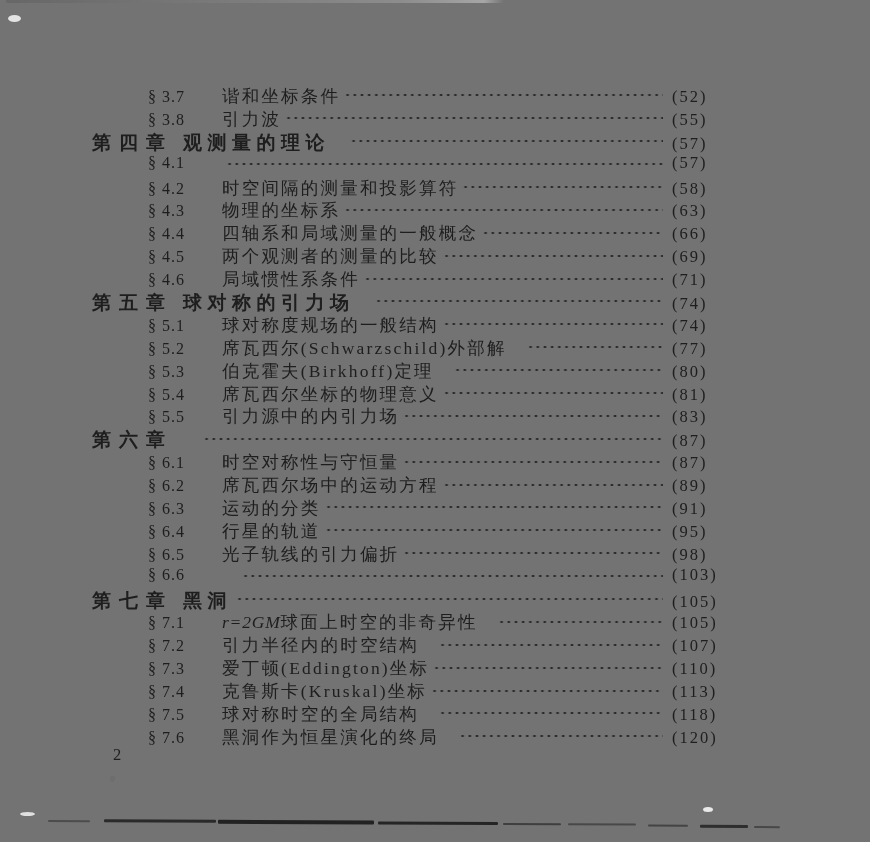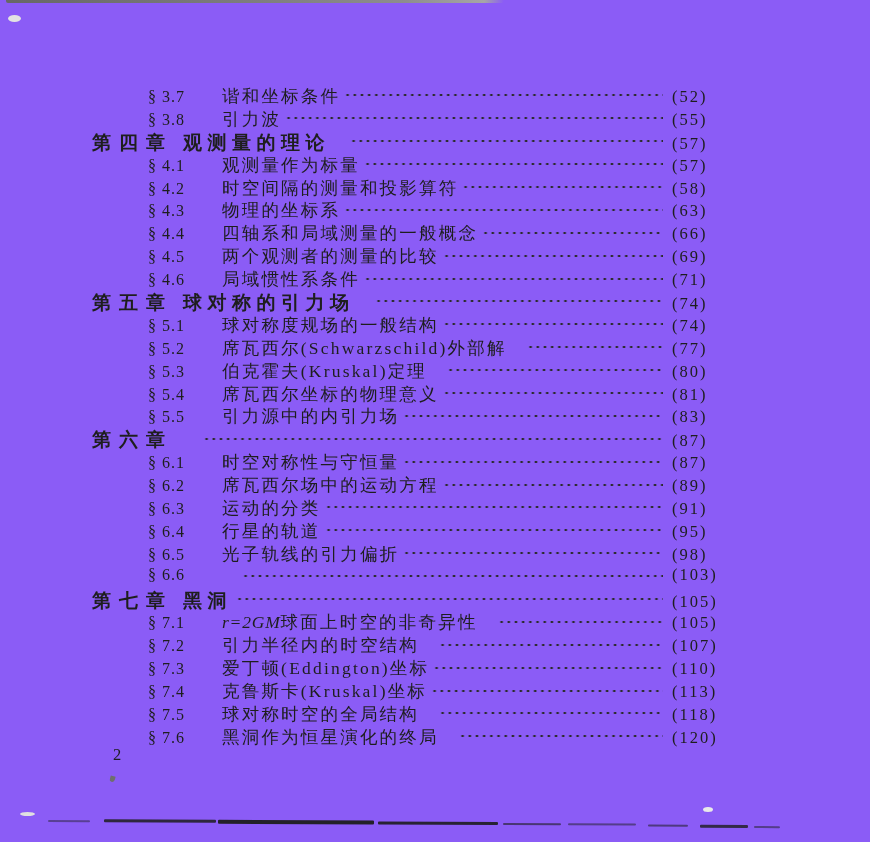--- a/index.html
+++ b/index.html
@@ -1,21 +1,21 @@
 <!DOCTYPE html>
 <html><head>
 <meta charset="utf-8">
 <style>
   html,body{margin:0;padding:0;}
   body{
     width:870px;height:842px;position:relative;overflow:hidden;
     background:#fdfdfd;color:#1e1e1e;
     font-family:"Liberation Serif","DejaVu Serif",serif;
   }
-  .page{position:absolute;inset:0;background:#8b5cf6;}
+  .page{position:absolute;inset:0;background:#737373;}
 
   
   .top-line{position:absolute;left:6px;top:0;width:498px;height:3px;
     background:linear-gradient(to right,#676767 0%,#7b7b7b 45%,#8d8d8d 80%,#a6a6a6 96%,rgba(170,170,170,0));
     border-radius:0 0 2px 2px;}
   .smudge{position:absolute;border-radius:50%;}
   .smudge.s1{left:8px;top:15px;width:13px;height:7px;background:#e3e3e3;}
   .smudge.s2{left:703px;top:807px;width:10px;height:5px;background:#e9e9e9;}
   .smudge.s3{left:20px;top:812px;width:15px;height:4px;background:#e0e0e0;}
   .bottom-line{position:absolute;left:48px;top:818px;width:732px;height:10px;
@@ -66,21 +66,20 @@
         <span class="pagecol">(55)</span>
       </div>
       <div class="row chapter">
         <span class="num">第四章</span>
         <span class="title">观测量的理论</span>
         <span class="leader gap"></span>
         <span class="pagecol">(57)</span>
       </div>
       <div class="row section">
         <span class="num">§ 4.1</span>
-        <span class="title">观测量作为标量</span>
         <span class="leader"></span>
         <span class="pagecol">(57)</span>
       </div>
       <div class="row section">
         <span class="num">§ 4.2</span>
         <span class="title">时空间隔的测量和投影算符</span>
         <span class="leader"></span>
         <span class="pagecol">(58)</span>
       </div>
       <div class="row section">
@@ -120,21 +119,21 @@
         <span class="pagecol">(74)</span>
       </div>
       <div class="row section">
         <span class="num">§ 5.2</span>
         <span class="title">席瓦西尔(Schwarzschild)外部解</span>
         <span class="leader gap"></span>
         <span class="pagecol">(77)</span>
       </div>
       <div class="row section">
         <span class="num">§ 5.3</span>
-        <span class="title">伯克霍夫(Kruskal)定理</span>
+        <span class="title">伯克霍夫(Birkhoff)定理</span>
         <span class="leader gap"></span>
         <span class="pagecol">(80)</span>
       </div>
       <div class="row section">
         <span class="num">§ 5.4</span>
         <span class="title">席瓦西尔坐标的物理意义</span>
         <span class="leader"></span>
         <span class="pagecol">(81)</span>
       </div>
       <div class="row section">

